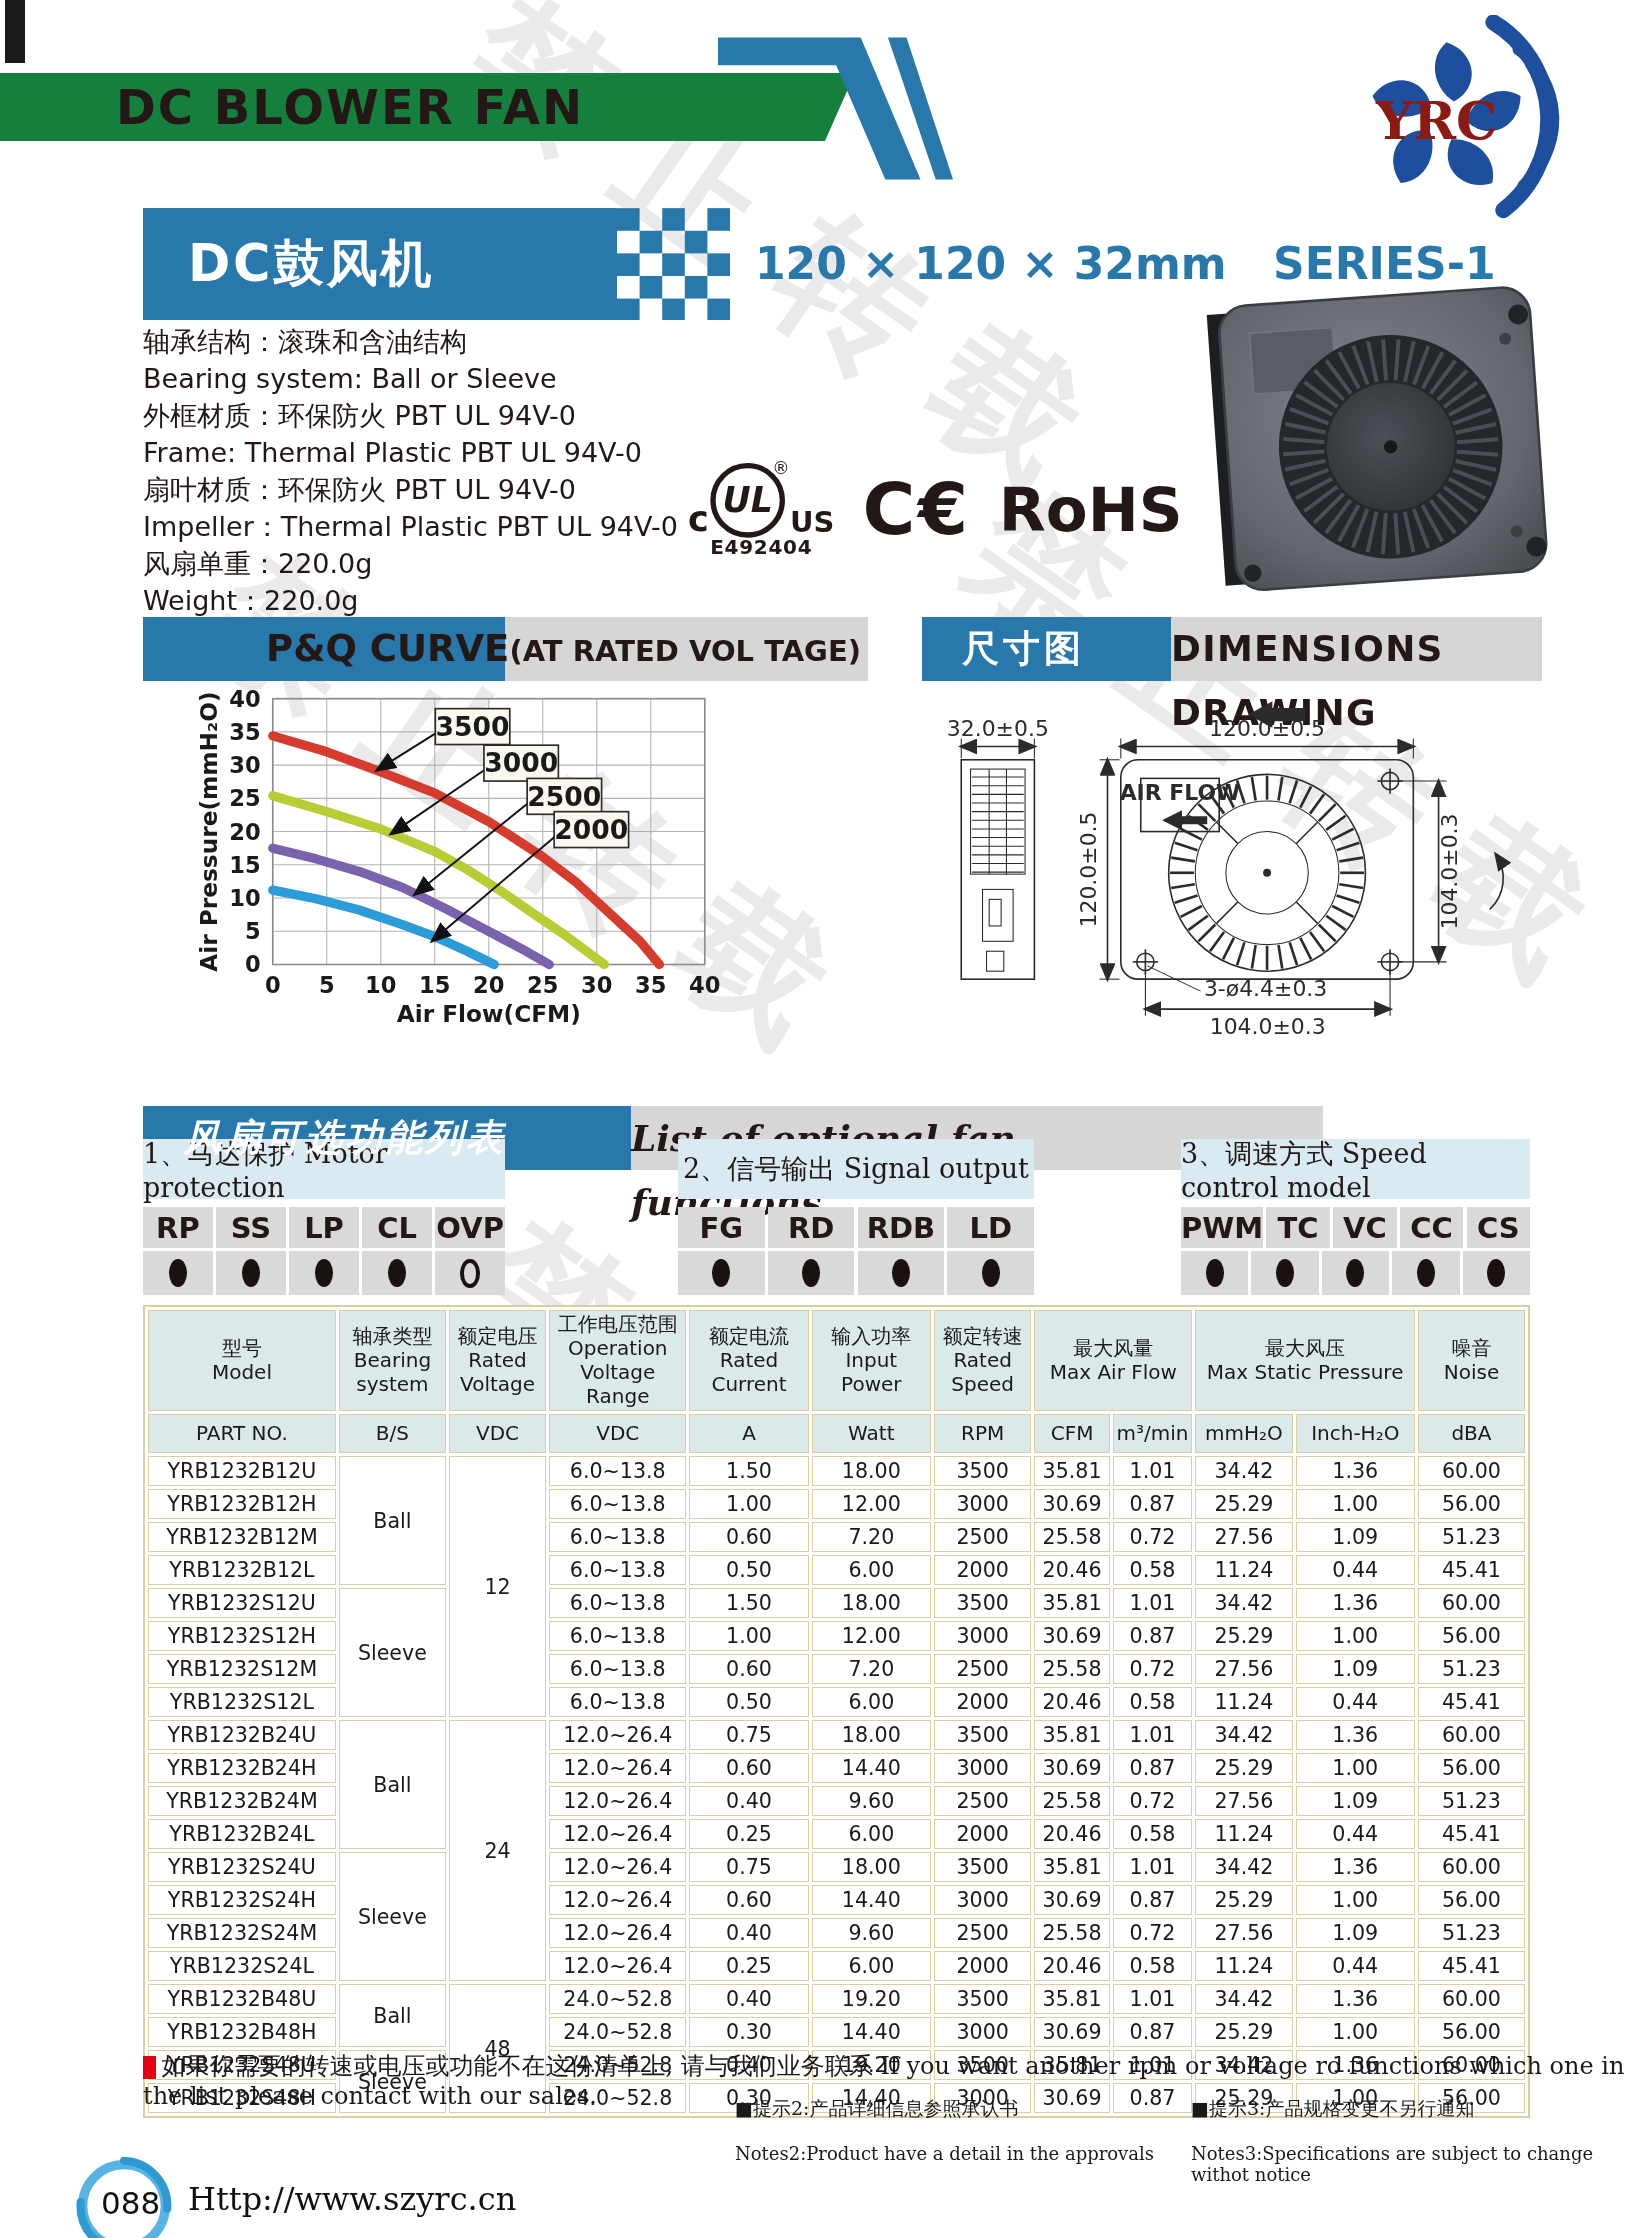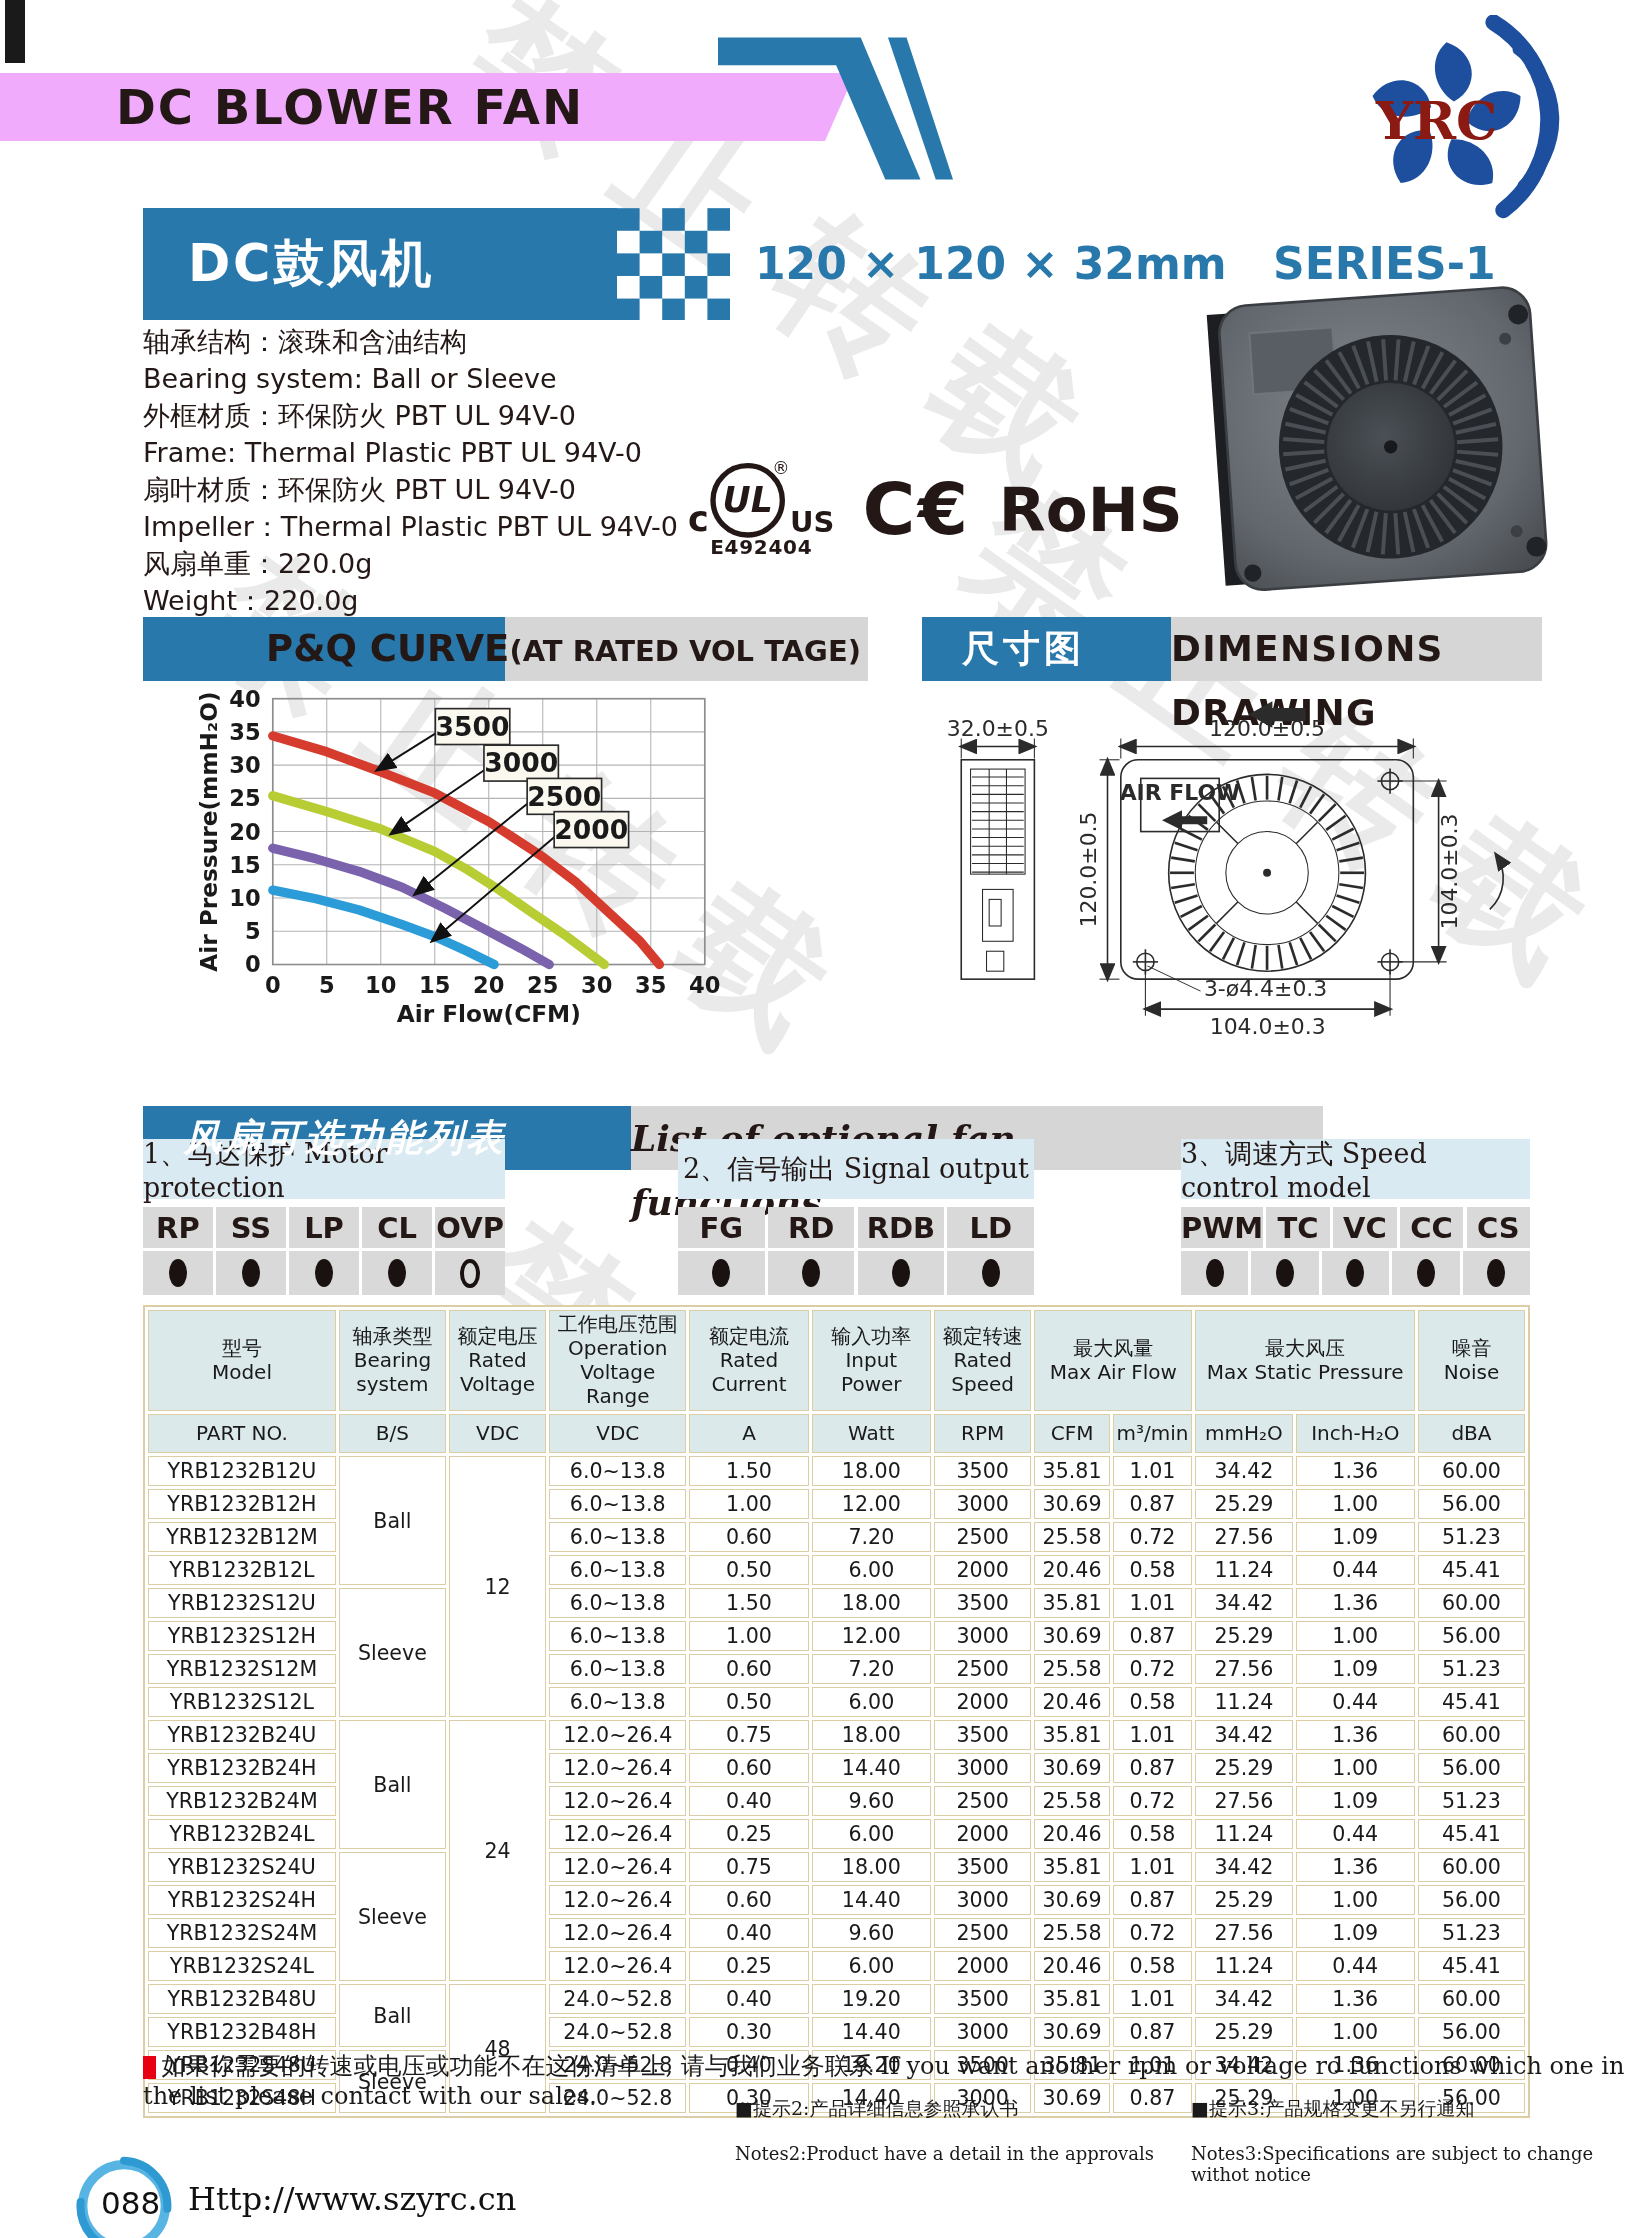--- a/index.html
+++ b/index.html
@@ -6,21 +6,21 @@
   #page{position:relative;width:1649px;height:2239px;background:#ffffff;overflow:hidden;
         font-family:"DejaVu Sans","Liberation Sans",sans-serif;color:#231815;}
 
   
   .wm{position:absolute;font-size:143px;font-weight:bold;color:#c9c9c9;opacity:.38;
       letter-spacing:47px;transform:rotate(35deg);white-space:nowrap;pointer-events:none;
       font-family:"DejaVu Serif","Liberation Serif",serif;}
 
   
   .corner-mark{position:absolute;left:5.3px;top:0;width:20px;height:63px;background:#1a1a1a;}
-  .top-banner{position:absolute;left:0;top:73px;width:855px;height:68px;background:#f0abfc;
+  .top-banner{position:absolute;left:0;top:73px;width:855px;height:68px;background:#15803d;
       clip-path:polygon(0 0,100% 0,calc(100% - 30px) 100%,0 100%);}
   .top-banner .ttl{position:absolute;left:116px;top:0;height:68px;line-height:68px;
       font-size:48px;font-weight:800;letter-spacing:2px;color:#231815;}
   .chevron{position:absolute;left:718px;top:32px;width:239px;height:153px;}
   .yrc-logo{position:absolute;left:1320px;top:14.6px;width:253px;height:210px;}
 
   
   .prod-band{position:absolute;left:143px;top:208px;width:474px;height:112px;background:#2878ab;}
   .prod-band .zh{position:absolute;left:45px;top:0;height:112px;line-height:112px;color:#fff;
       font-size:51px;font-weight:800;letter-spacing:2.7px;}

